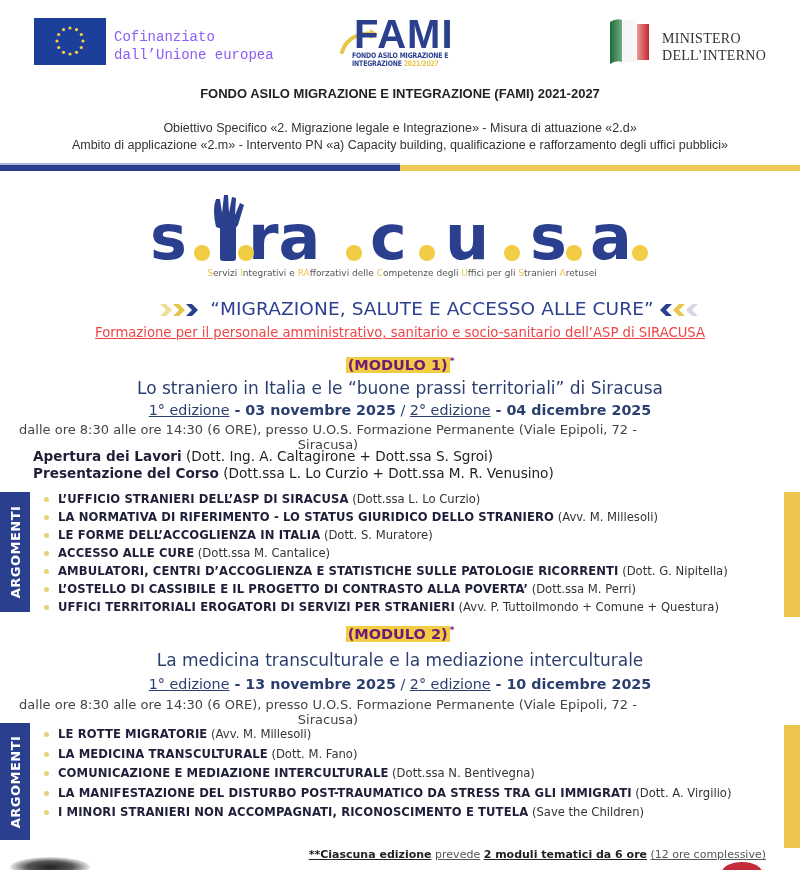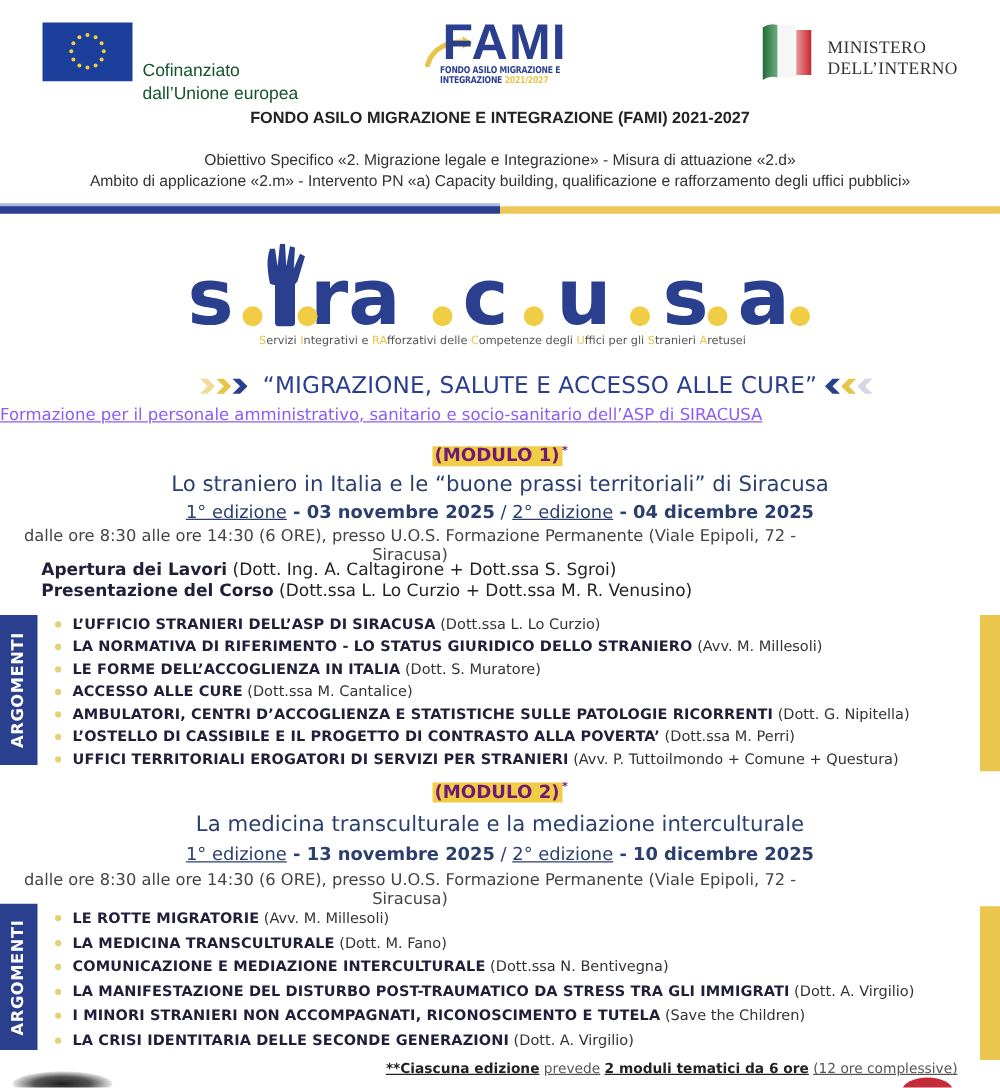--- a/index.html
+++ b/index.html
@@ -3,21 +3,21 @@
 <meta charset="utf-8">
 <style>
   html, body { margin: 0; padding: 0; background: #ffffff; }
   body { width: 800px; height: 870px; position: relative; overflow: hidden;
          font-family: "DejaVu Sans", sans-serif; color: #1f1f3a; }
   .abs { position: absolute; }
 
   
   .eu-flag { left: 34px; top: 18px; width: 72px; height: 47px; background: #1b3f9a; }
   .eu-flag svg { display: block; }
-  .eu-text { left: 114px; top: 28px; font-family: Liberation Sans, sans-serif; font-size: 14px; line-height: 18px; color: #14532d; margin-top: 19px; }
+  .eu-text { left: 114px; top: 28px; font-family: Liberation Mono, monospace; font-size: 14px; line-height: 18px; color: #8b5cf6; }
 
   .fami { left: 340px; top: 14px; width: 120px; height: 56px; }
   .fami-word { position: absolute; left: 14px; top: 0; font-family: "Liberation Sans", sans-serif; font-weight: bold;
                font-size: 40px; line-height: 40px; color: #2b3f8f; letter-spacing: 1px; }
   .fami-sub { position: absolute; left: 12px; top: 38px; font-family: "DejaVu Sans", sans-serif; font-size: 7.5px; line-height: 8px;
               color: #2b3f8f; font-weight: bold; letter-spacing: -0.2px; white-space: nowrap; transform: scaleX(0.82); transform-origin: left top; }
   .fami-sub .yr { color: #e8c54a; }
   .fami-arrow { position: absolute; left: 0; top: 14px; }
 
   .min-flag { left: 610px; top: 18px; width: 40px; height: 46px; }
@@ -32,21 +32,21 @@
   .bar-yellow { left: 400px; top: 165px; width: 400px; height: 6px; background: #eec95a; }
 
   
   .logo-word { left: 150px; top: 195px; width: 500px; height: 70px; }
   .logo-tag { left: 142px; top: 268px; width: 520px; text-align: center; font-size: 9px; color: #555; white-space: nowrap; }
   .logo-tag .ini { color: #e8c54a; }
 
   .main-title { left: 0; top: 298px; width: 800px; text-align: center; font-family: "DejaVu Sans", sans-serif;
                 font-size: 18.5px; color: #2b3f8f; letter-spacing: 0.1px; margin-left: 32px; }
   .main-title .chev { display: inline-block; vertical-align: middle; }
-  .subtitle { left: 0; top: 325px; width: 800px; font-size: 13.2px; color: #8b5cf6; text-decoration: underline; }
+  .subtitle { left: 0; top: 325px; width: 800px; text-align: center; font-size: 13.2px; color: #ef4444; text-decoration: underline; }
 
   .modulo { left: 0; width: 800px; text-align: center; font-size: 14.5px; font-weight: bold; color: #701a75; }
   .modulo span.hl { background: #f1cc45; padding: 0 2px; }
   .modulo sup { font-size: 9px; }
   .mod-title { left: 0; width: 800px; text-align: center; font-size: 17px; color: #2b3f6f; font-weight: bold; }
   .mod-title span { font-weight: normal; }
   .edition { left: 0; width: 800px; text-align: center; font-size: 14.3px; color: #2b3f6f; }
   .edition .ed { text-decoration: underline; font-weight: normal; }
   .edition b { color: #2b3f6f; }
   .orario { left: 0; width: 656px; text-align: center; font-size: 13px; color: #444; }
@@ -228,21 +228,20 @@
   <span>ARGOMENTI</span>
 </div>
 <div class="abs side-yellow" style="top:725px;height:123px;"></div>
 
 <ul class="abs topics" style="top:725px;height:auto;">
   <li style="height:19.5px;"><b>LE ROTTE MIGRATORIE</b> <span>(Avv. M. Millesoli)</span></li>
   <li style="height:19.5px;"><b>LA MEDICINA TRANSCULTURALE</b> <span>(Dott. M. Fano)</span></li>
   <li style="height:19.5px;"><b>COMUNICAZIONE E MEDIAZIONE INTERCULTURALE</b> <span>(Dott.ssa N. Bentivegna)</span></li>
   <li style="height:19.5px;"><b>LA MANIFESTAZIONE DEL DISTURBO POST-TRAUMATICO DA STRESS TRA GLI IMMIGRATI</b> <span>(Dott. A. Virgilio)</span></li>
   <li style="height:19.5px;"><b>I MINORI STRANIERI NON ACCOMPAGNATI, RICONOSCIMENTO E TUTELA</b> <span>(Save the Children)</span></li>
-  <li style="height:19.5px;"><b>LA CRISI IDENTITARIA DELLE SECONDE GENERAZIONI</b> <span>(Dott. A. Virgilio)</span></li>
 </ul>
 
 <div class="abs footnote">
   <b class="u">**Ciascuna edizione</b>
   <span class="lt">prevede</span>
   <b class="u">2 moduli tematici da 6 ore</b>
   <span class="lt">(12 ore complessive)</span>
 </div>
 
 <div class="abs blob-left"></div>

